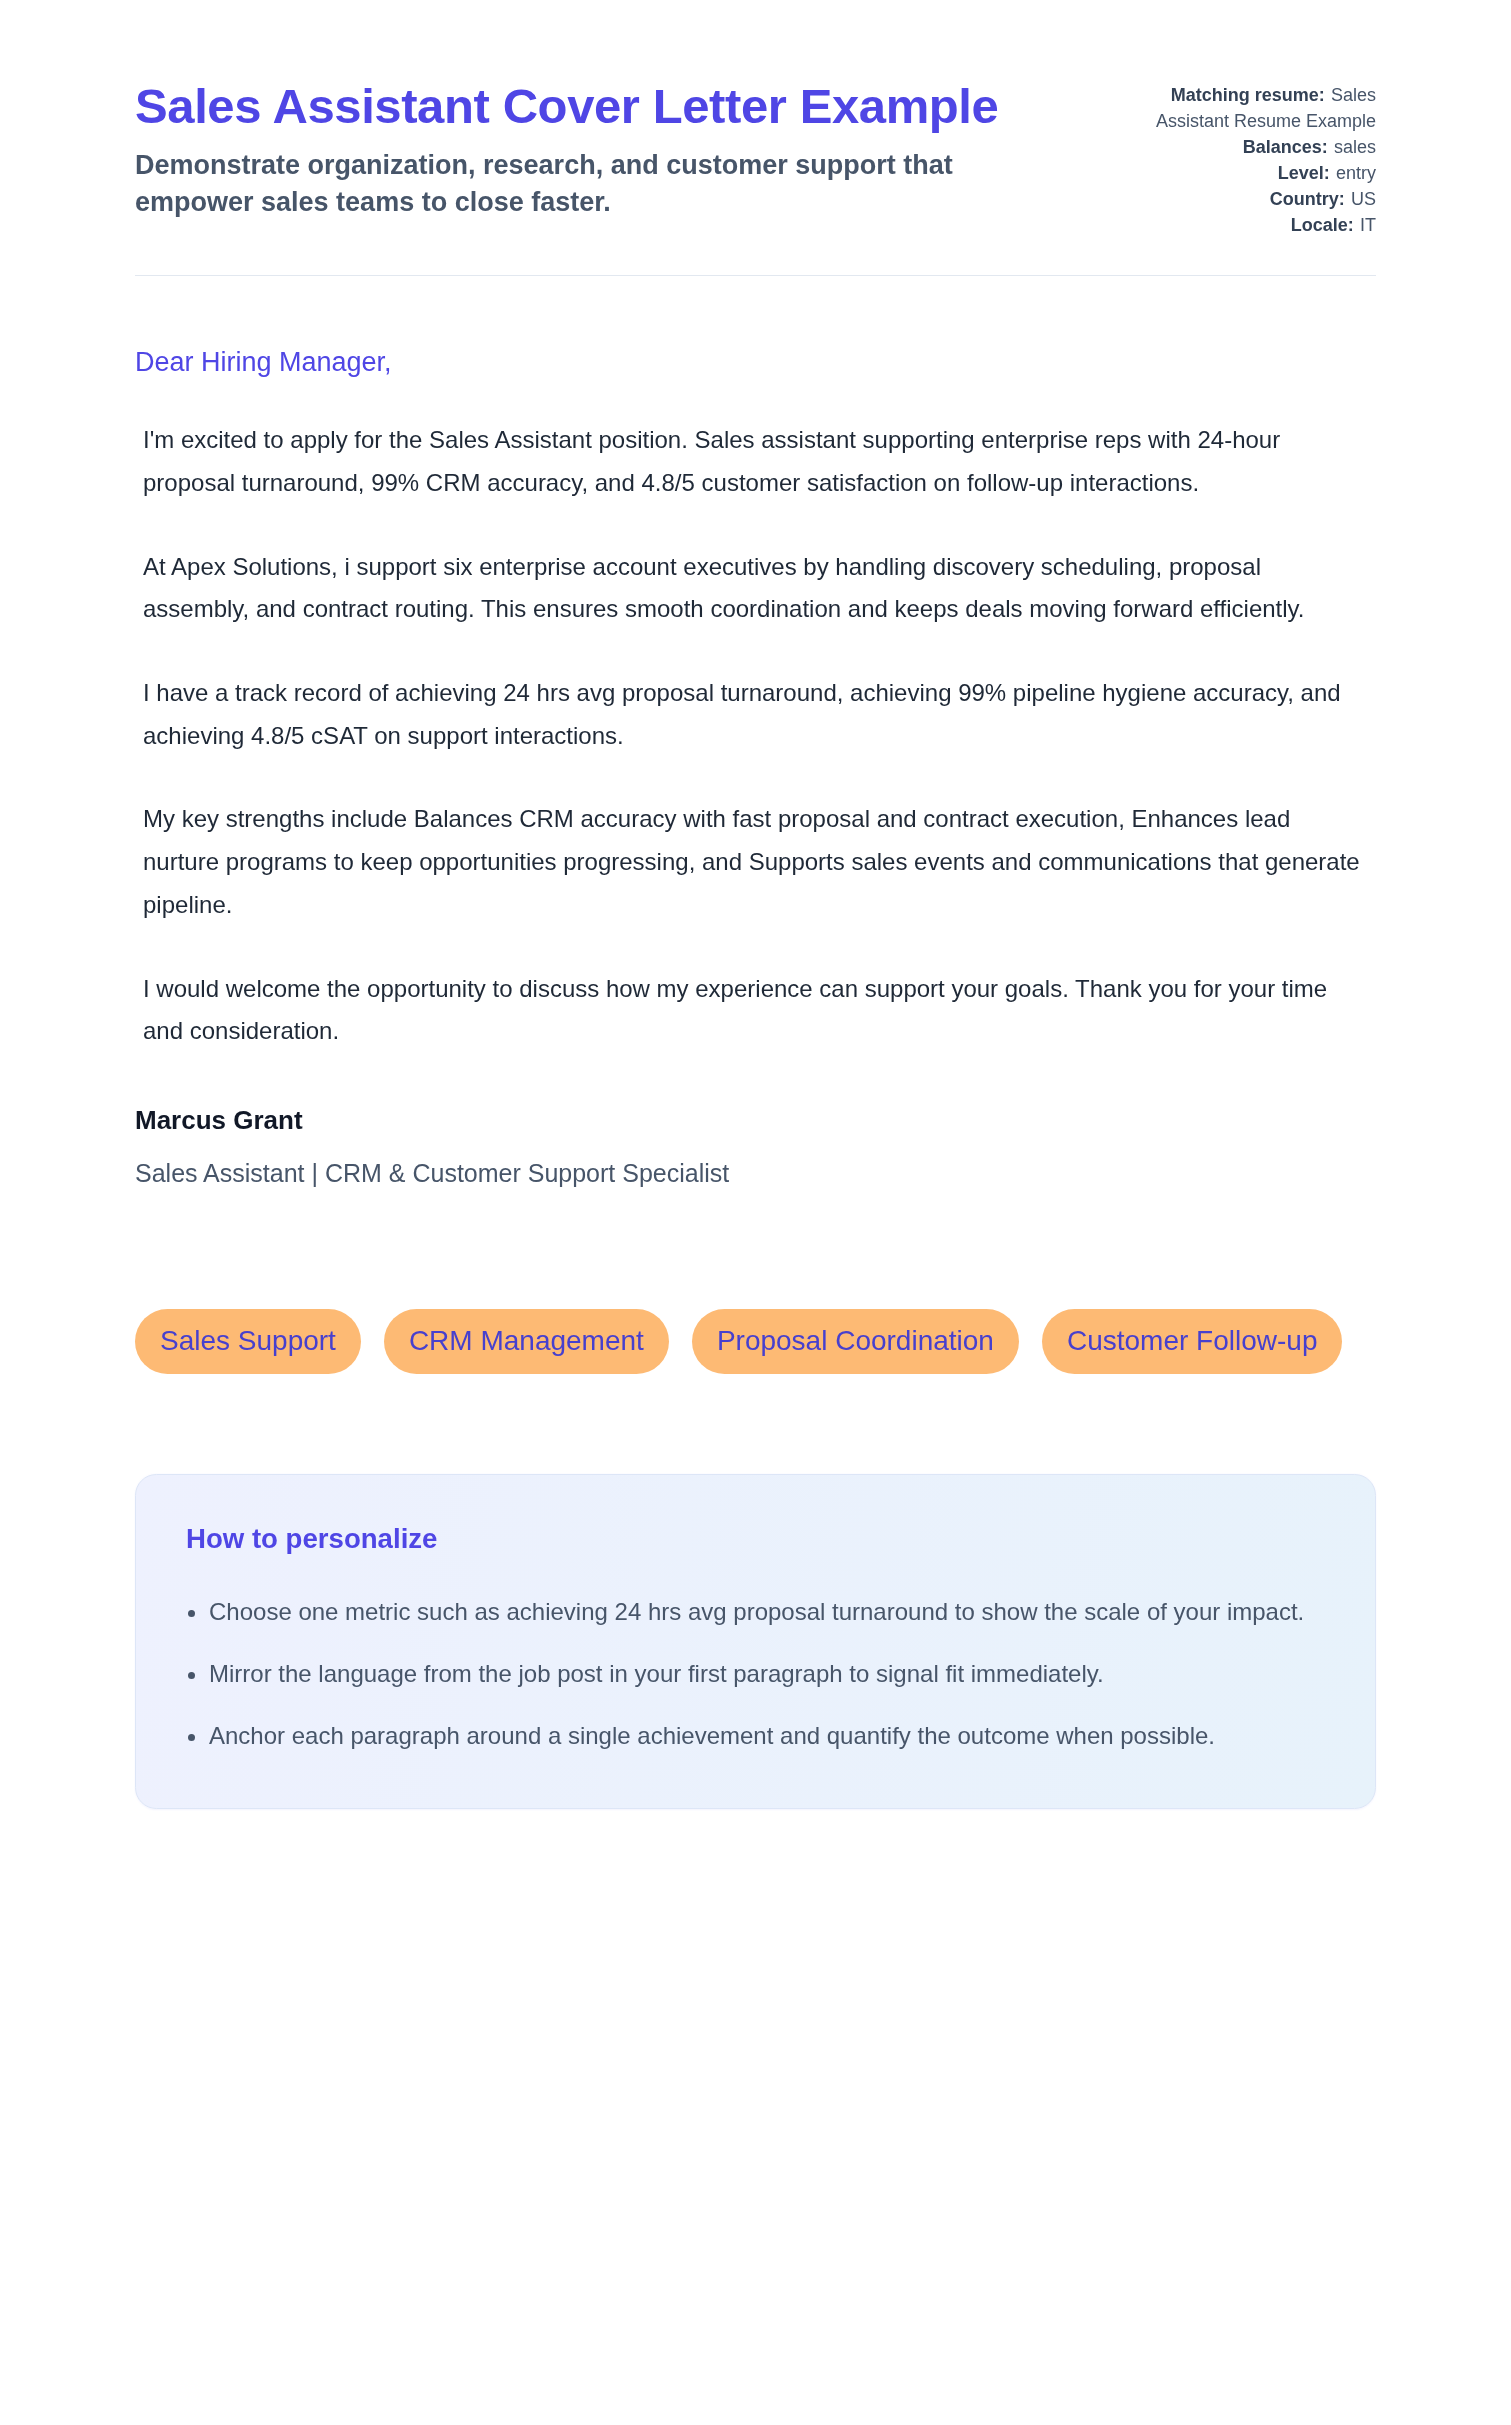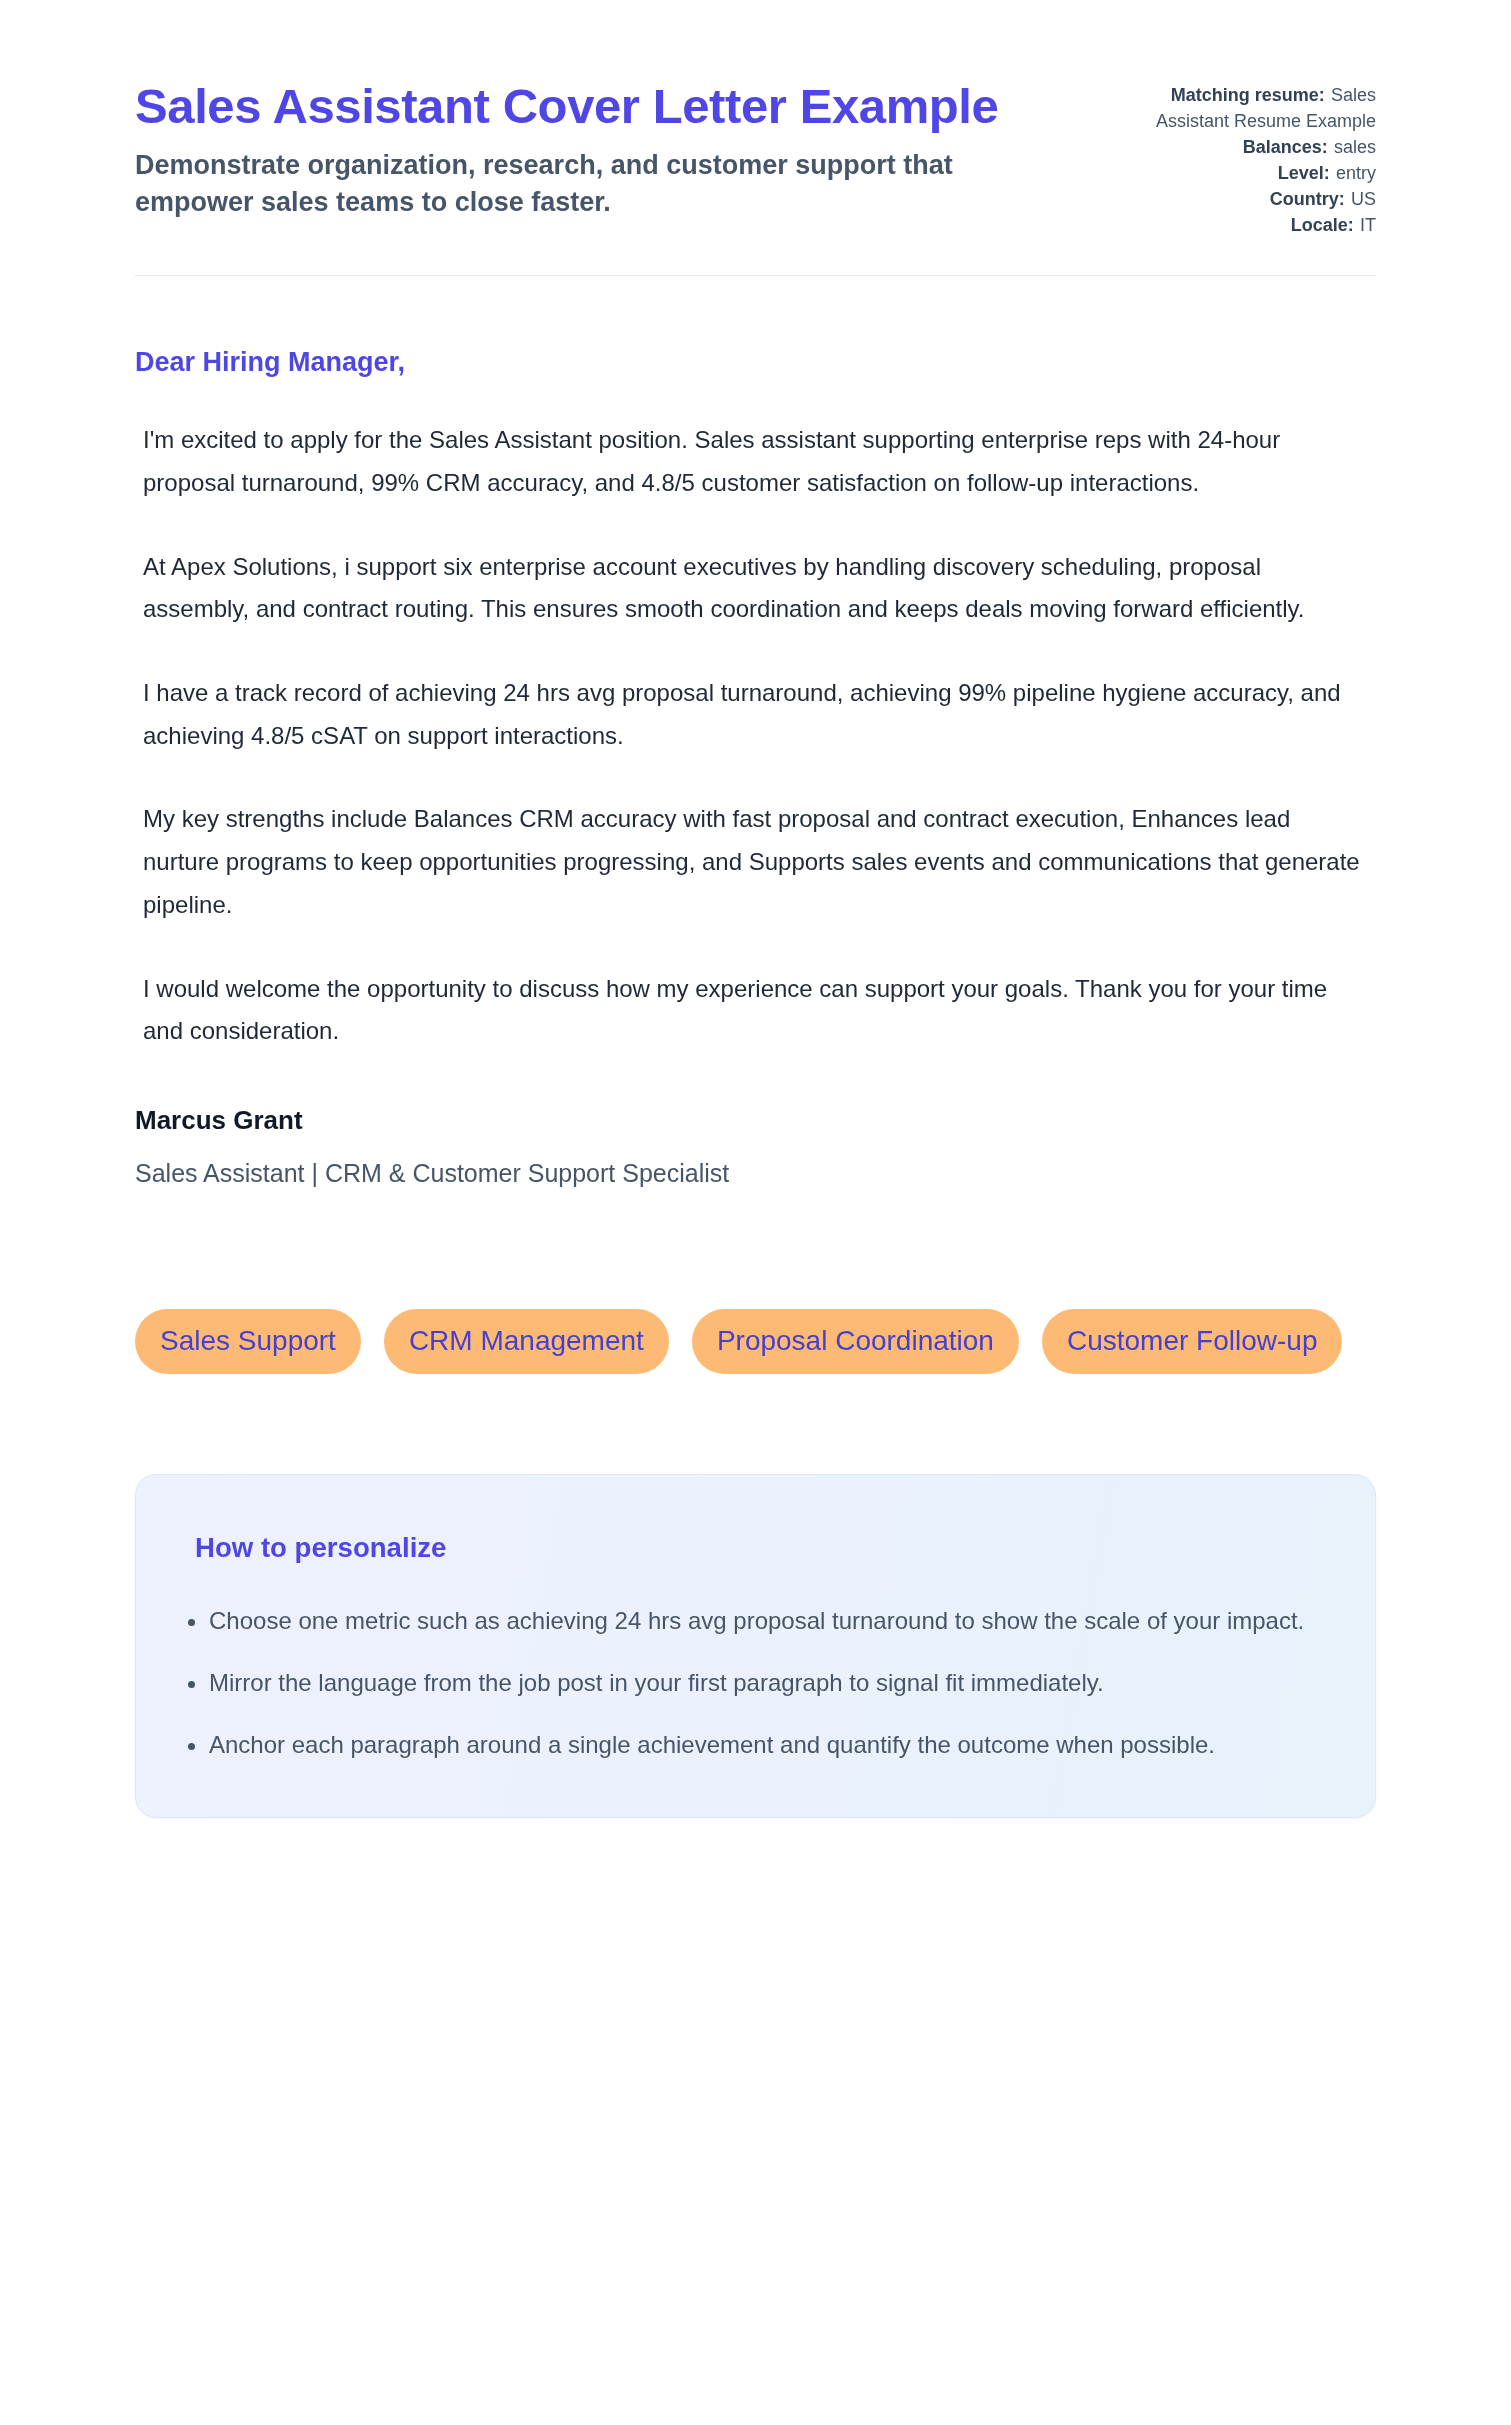--- a/index.html
+++ b/index.html
@@ -27,21 +27,21 @@
     font-size: 18px; line-height: 1.45; color: #475569; padding-top: 3.6px;
   }
   .meta-row { margin: 0; }
   .meta-label { font-weight: 700; color: #334155; }
   .meta-value { margin-left: 6.2px; }
 
   
   hr.divider { border: none; border-top: 1.8px solid #e2e8f0; margin: 37px 0 0; }
 
   
-  .salutation { margin: 71px 0 0; font-size: 27px; font-weight: 700; color: #4f46e5; }
+  .salutation { margin: 71px 0 0; font-size: 27px; font-weight: 400; color: #4f46e5; }
   .para { margin: 41px 8px 0; font-size: 24px; line-height: 1.78; color: #1f2937; }
   .sig-name { margin: 52px 0 0; font-size: 26px; font-weight: 700; color: #111827; }
   .sig-role { margin: 23px 0 0; font-size: 25px; color: #475569; }
 
   
   .tags { display: flex; flex-wrap: wrap; gap: 14.2px 23px; margin-top: 121px; }
   .tag {
     display: inline-block; background: #fdba74; color: #4740ce;
     font-size: 28px; line-height: 1.3; padding: 14.2px 25px;
     border-radius: 888px; white-space: nowrap; cursor: pointer;
@@ -49,21 +49,21 @@
 
   
   .callout {
     margin-top: 100px;
     background: linear-gradient(100deg, #eef1fe 0%, #e7f2fb 100%);
     border: 0.9px solid #dde6f7;
     border-radius: 21.3px;
     padding: 41px 43px 50px;
     box-shadow: 0 0.9px 1.8px rgba(99,102,241,0.08);
   }
-  .callout-title { margin: 16px; font-size: 27.6px; font-weight: 700; color: #4f46e5; }
+  .callout-title { margin: 7px; font-size: 27.6px; font-weight: 700; color: #4f46e5; }
   .callout-list { margin: 36px 0 0; padding-left: 30px; }
   .callout-list li { font-size: 24px; line-height: 1.78; color: #475569; }
   .callout-list li + li { margin-top: 19.6px; }
 </style>
 </head>
 <body>
 
 <div class="page">
 
   <header class="header">

